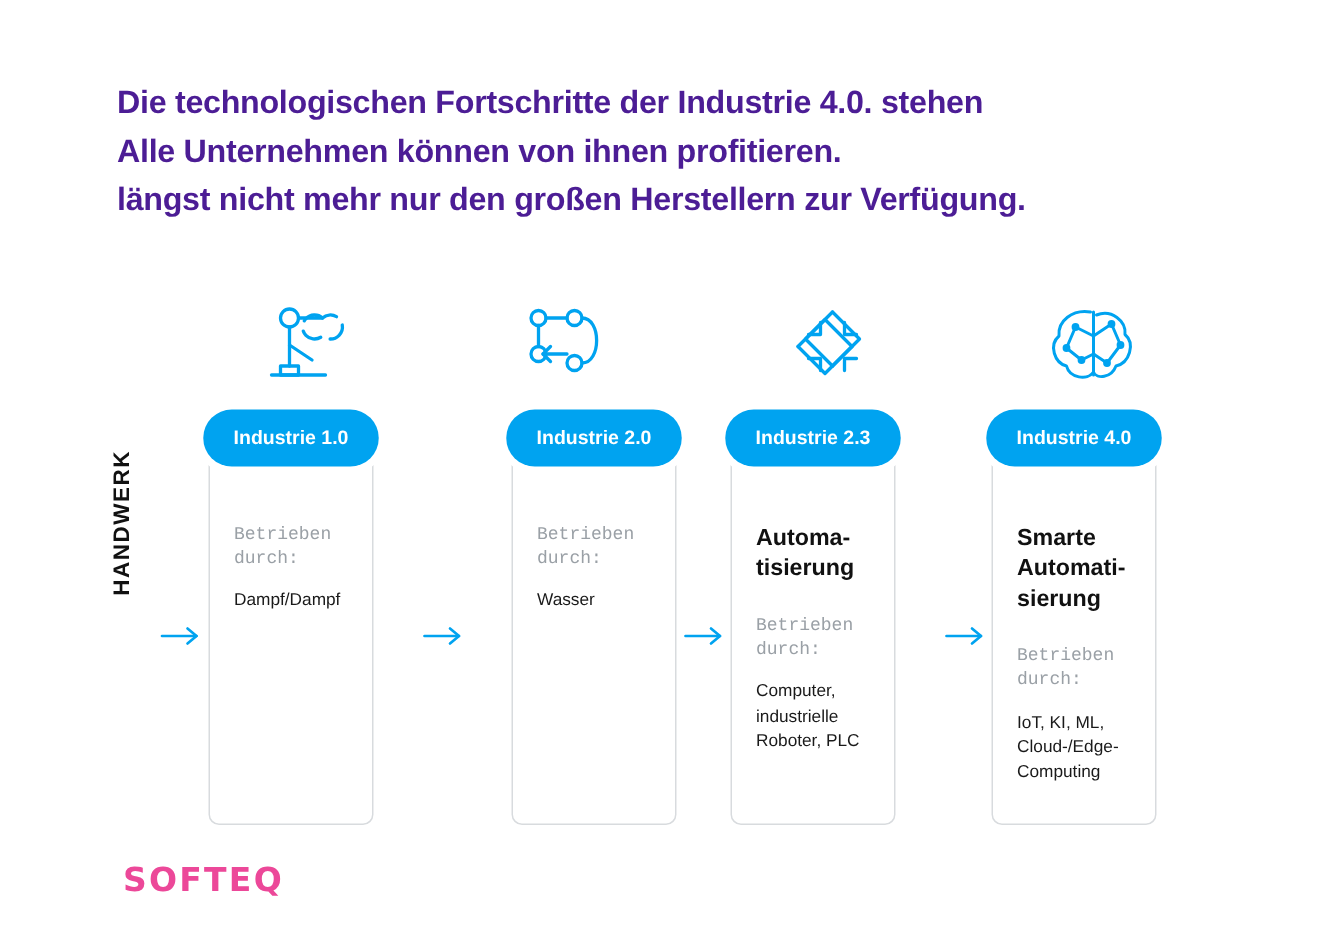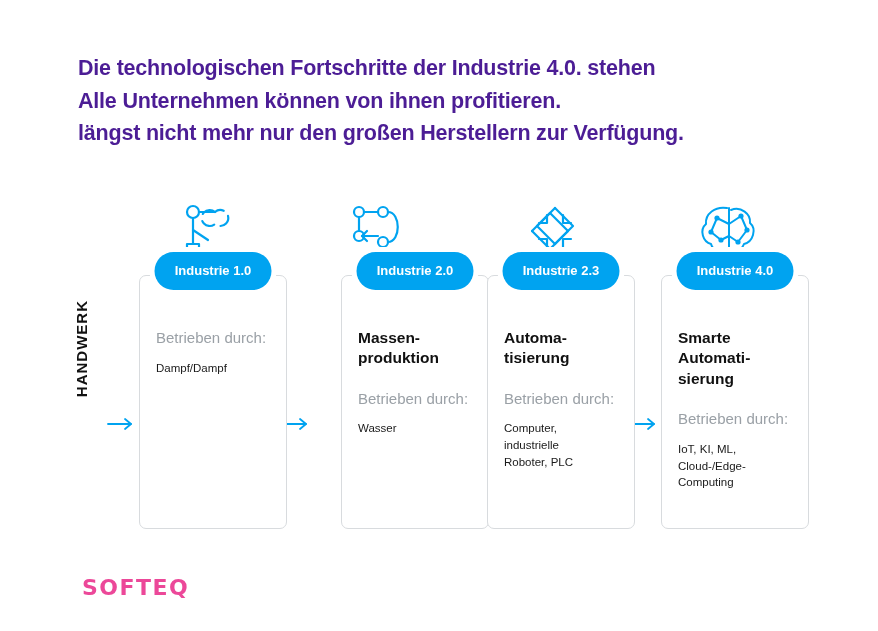--- a/index.html
+++ b/index.html
@@ -50,22 +50,22 @@
     writing-mode: vertical-rl;
     transform: rotate(180deg);
     text-align: center;
     line-height: 1;
     white-space: nowrap;
   }
 
   
   .stage {
     position: absolute;
-    top: 275px;
-    width: 148px;
+    top: 296px;
+    width: 110px;
   }
   .stage-1 { left: 139px; }
   .stage-2 { left: 313px; margin-left: 28px; }
   .stage-3 { left: 487px; }
   .stage-4 { left: 661px; }
 
   .icon-wrap {
     position: absolute;
     top: 196px;
     width: 136px;
@@ -109,24 +109,25 @@
   .card-title {
     font-size: 15.5px;
     font-weight: bold;
     line-height: 1.32;
     color: #111111;
     margin: 0 0 20px 0;
     white-space: pre-line;
   }
 
   .card-sub {
-    font-size: 15px;
+    font-size: 12px;
     color: #9aa0a6;
     margin: 0 0 12px 0;
     line-height: 1.3;
+    font-family: Liberation Mono, monospace;
   }
 
   .card-body {
     font-size: 11.5px;
     color: #1a1a1a;
     line-height: 1.45;
     white-space: pre-line;
   }
 
   
@@ -246,22 +247,20 @@
     <div class="card">
       <div class="pill">Industrie 1.0</div>
       <div class="card-sub">Betrieben durch:</div>
       <div class="card-body">Dampf/Dampf</div>
     </div>
   </div>
 
   <div class="stage stage-2">
     <div class="card">
       <div class="pill">Industrie 2.0</div>
-      <div class="card-title">Massen-
-produktion</div>
       <div class="card-sub">Betrieben durch:</div>
       <div class="card-body">Wasser</div>
     </div>
   </div>
 
   <div class="stage stage-3">
     <div class="card">
       <div class="pill">Industrie 2.3</div>
       <div class="card-title">Automa-
 tisierung</div>

